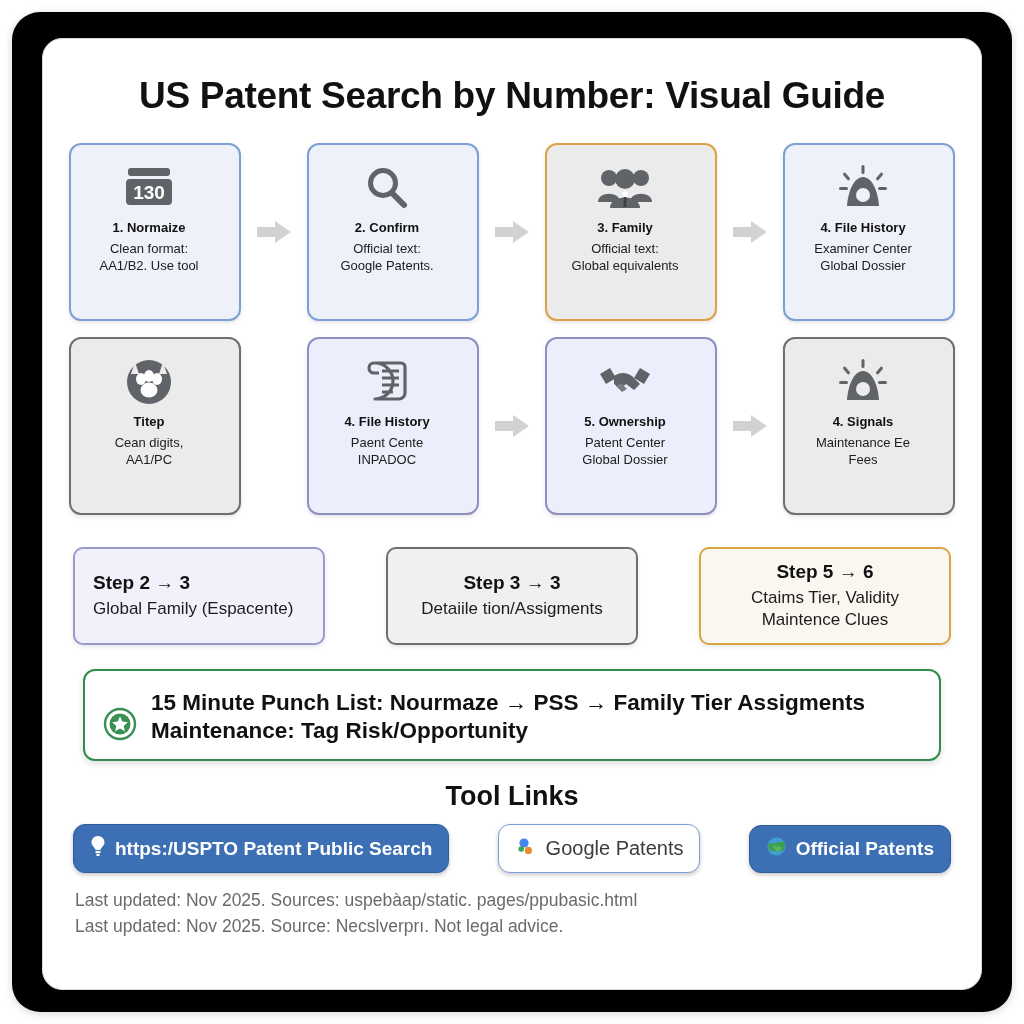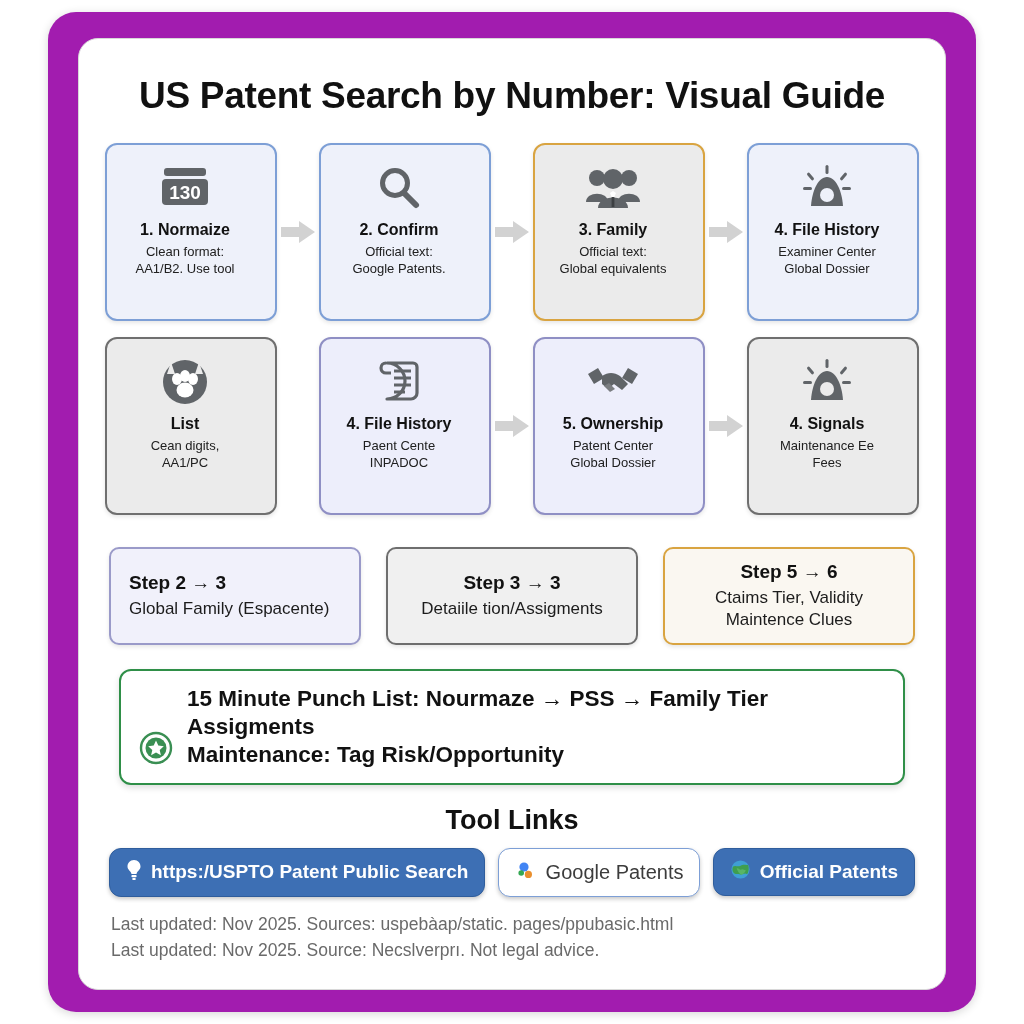--- a/index.html
+++ b/index.html
@@ -9,22 +9,22 @@
     font-family: "Liberation Sans", sans-serif;
     overflow: hidden;
   }
   #root {
     width: 1024px; height: 1024px;
     padding: 12px;
     display: flex; align-items: center; justify-content: center;
     background: #ffffff;
   }
   .outer-card {
-    width: 928px; height: 1000px;
-    background: #a21caf;
+    width: 1000px; height: 1000px;
+    background: #000000;
     border-radius: 28px;
     box-shadow: 0 2px 10px rgba(0,0,0,0.16);
     padding: 14px;
     position: relative;
   }
   .inner-panel {
     position: absolute;
     left: 30px; top: 26px; right: 30px; bottom: 22px;
     background: #ffffff;
     border: 1px solid #d8d8d8;
@@ -66,21 +66,21 @@
   .card.purple { background: #edeefb; border: 2px solid #8f8fc4; }
   .card.amber  { background: #ebebeb; border: 2px solid #d9a441; }
   .card.gray   { background: #ebebeb; border: 2px solid #6f6f6f; }
 
   .card-icon {
     height: 54px;
     display: flex; align-items: center; justify-content: center;
     margin-bottom: 6px;
   }
   .card-title {
-    font-size: 16px;
+    font-size: 13px;
     font-weight: bold;
     color: #111;
     text-align: center;
     line-height: 1.15;
     margin-bottom: 5px;
     white-space: nowrap;
   }
   .card-sub {
     font-size: 13px;
     color: #202020;
@@ -283,21 +283,21 @@
             <svg width="48" height="48" viewBox="0 0 48 48">
               <circle cx="24" cy="24" r="22" fill="#606468"></circle>
               <path d="M10 4 L14 16 L6 16 Z" fill="#ebebeb"></path>
               <path d="M38 4 L42 16 L34 16 Z" fill="#ebebeb"></path>
               <ellipse cx="16" cy="21" rx="5" ry="6" fill="#ffffff"></ellipse>
               <ellipse cx="32" cy="21" rx="5" ry="6" fill="#ffffff"></ellipse>
               <ellipse cx="24" cy="18" rx="5" ry="6" fill="#ffffff"></ellipse>
               <ellipse cx="24" cy="32" rx="8.5" ry="7.5" fill="#ffffff"></ellipse>
             </svg>
           </div>
-          <div class="card-title">List</div>
+          <div class="card-title">Titep</div>
           <div class="card-sub">Cean digits,</div>
           <div class="card-sub">AA1/PC</div>
         </div>
 
         <div class="arrow"></div>
 
         <div class="card purple">
           <div class="card-icon">
             <svg width="48" height="50" viewBox="0 0 48 50">
               <path d="M12 6 H38 A4 4 0 0 1 42 10 V36 A6 6 0 0 1 36 42 H12 A5 5 0 0 0 12 6 Z" fill="none" stroke="#606468" stroke-width="3.2" stroke-linejoin="round"></path>

